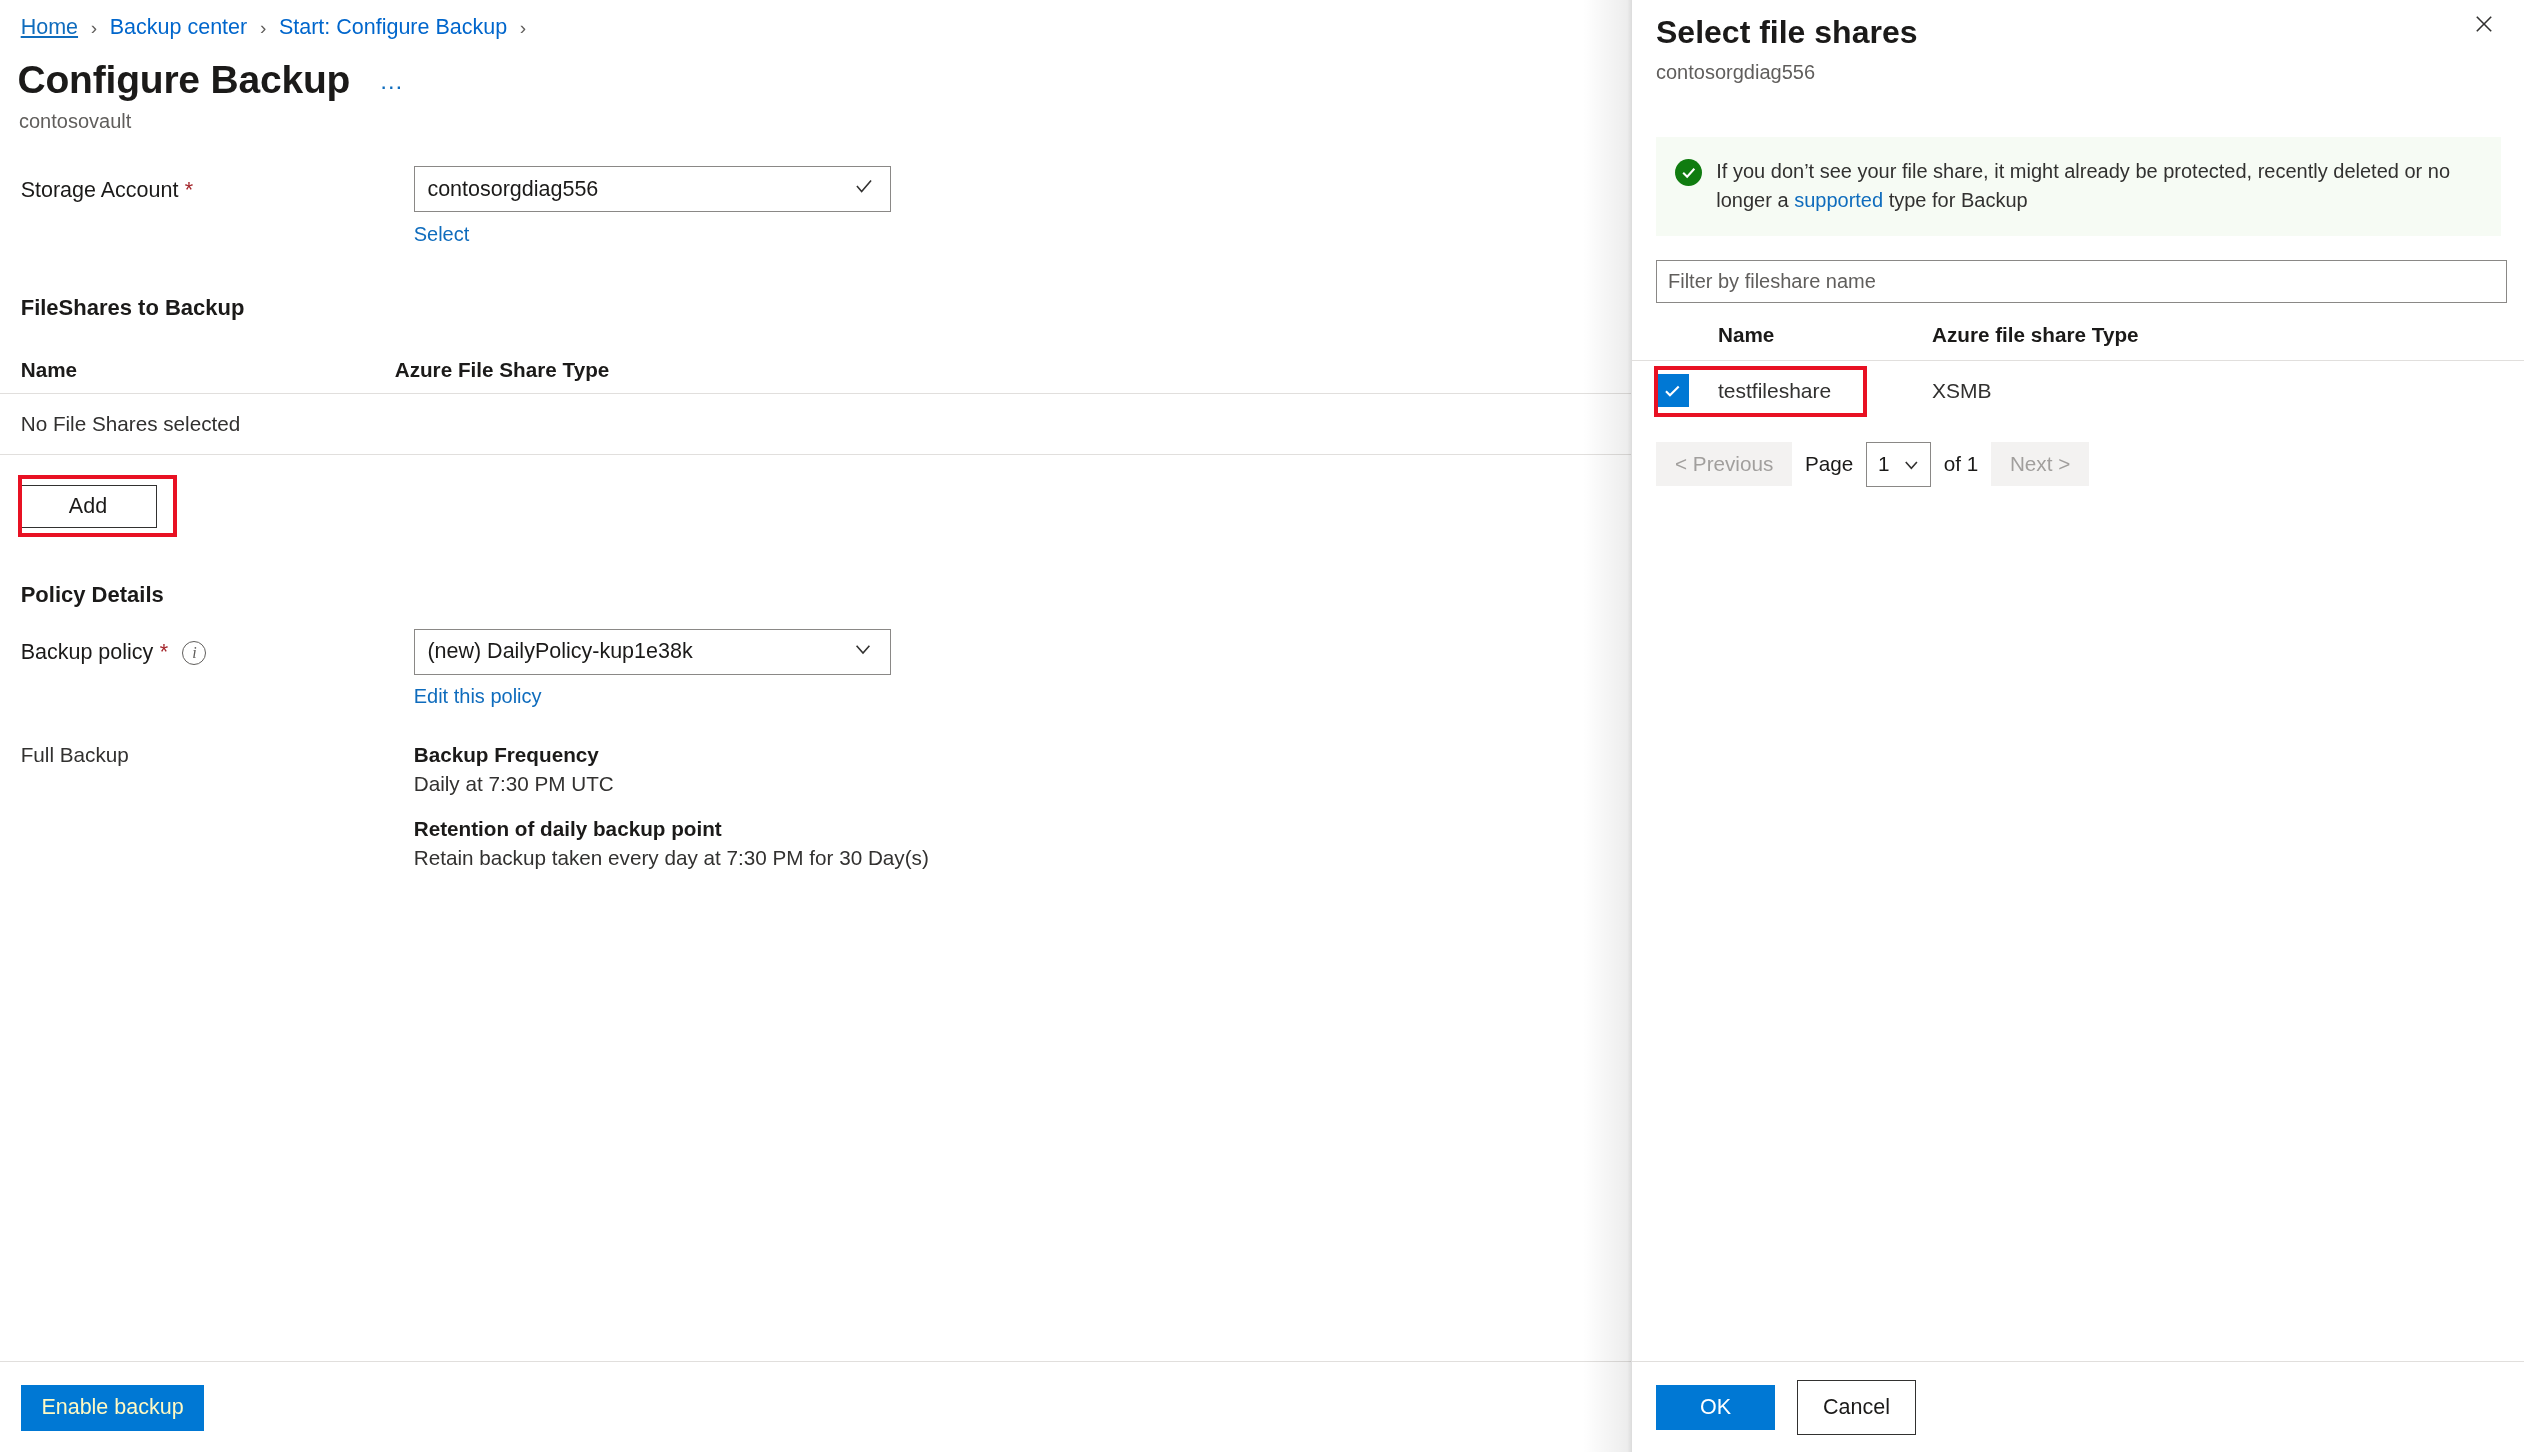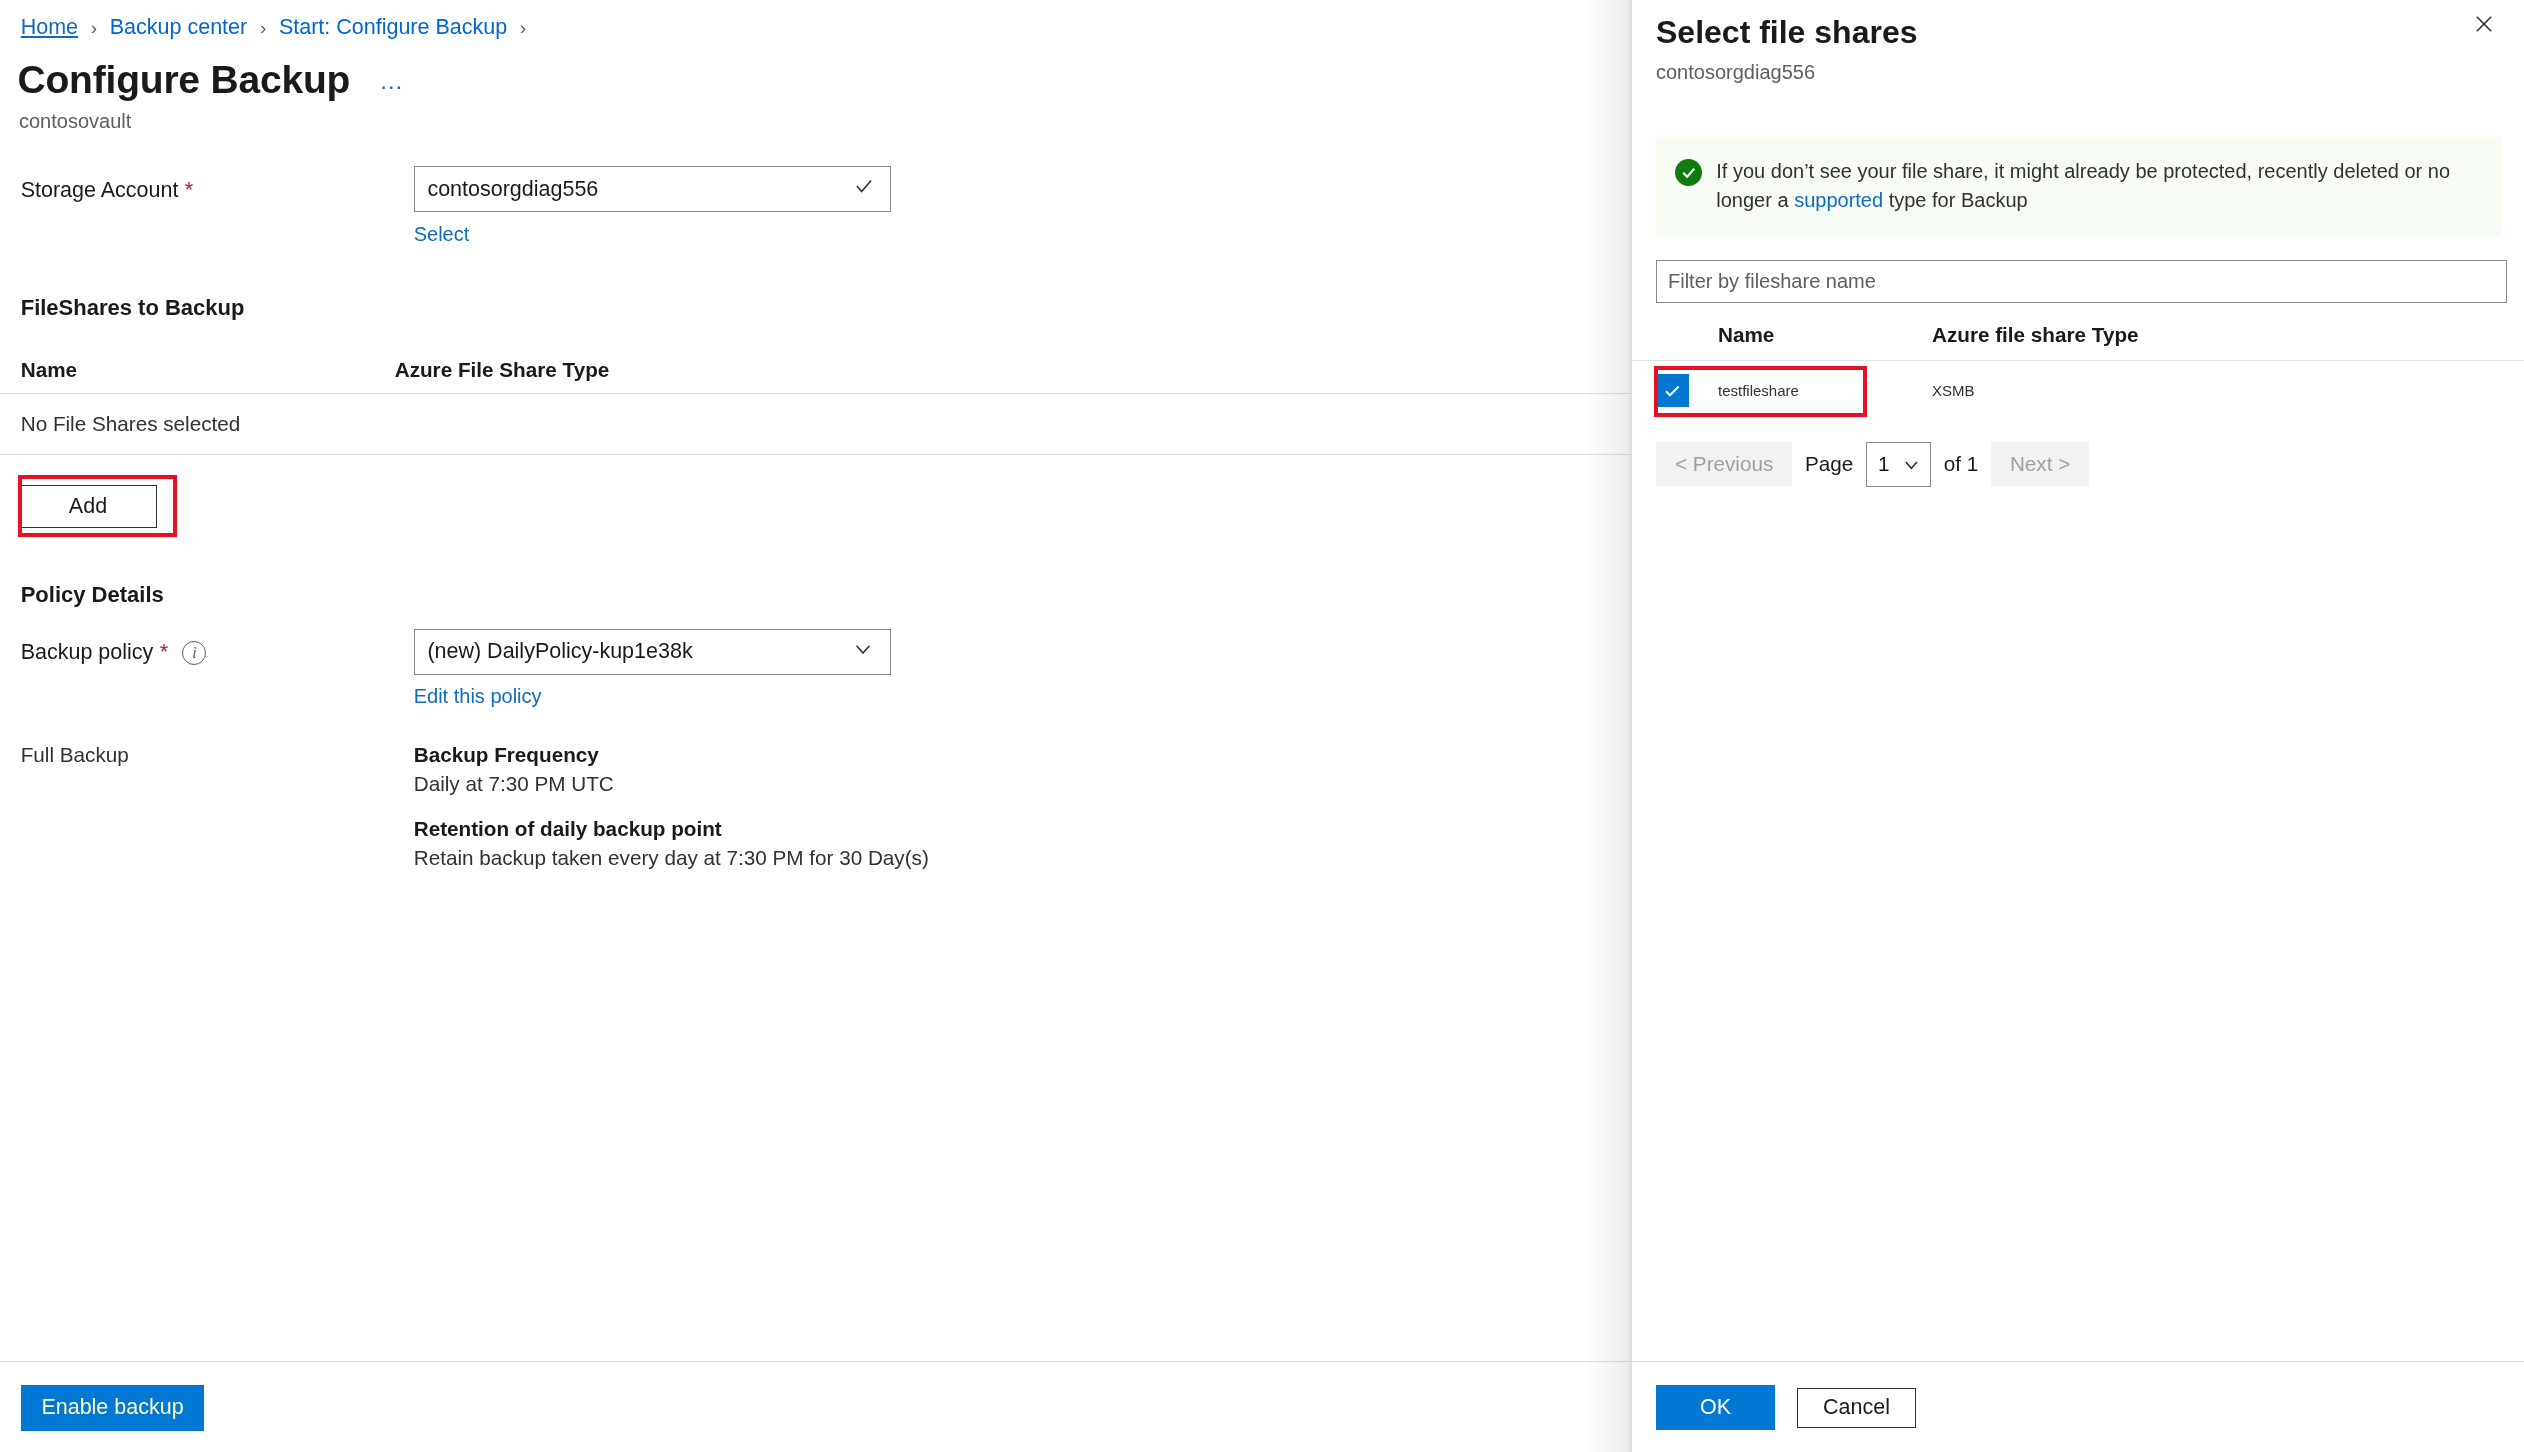--- a/index.html
+++ b/index.html
@@ -324,21 +324,21 @@
     margin-top: 8px;
   }
   .p-col-check { width: 33px; }
   .p-col-name { width: 243px; }
   #panel-row {
     display: flex;
     align-items: center;
     height: 60px;
     padding-left: 24px;
     border-top: 1.6px solid #e1dfdd;
-    font-size: 15px;
+    font-size: 21px;
     color: #323130;
     position: relative;
   }
   #row-highlight {
     position: absolute;
     left: 22px; top: 4.8px;
     width: 213px;
     height: 51px;
     border: 4px solid #e81123;
     box-sizing: border-box;
@@ -411,21 +411,21 @@
     font-size: 21.5px;
     font-family: "Liberation Sans", sans-serif;
     cursor: pointer;
   }
   #cancel-btn {
     margin-left: 22px;
     background: #ffffff;
     color: #1b1a19;
     border: 1.6px solid #323130;
     width: 119px;
-    height: 40px;
+    height: 55px;
     font-size: 21.5px;
     font-family: "Liberation Sans", sans-serif;
     cursor: pointer;
   }
 </style>
 </head>
 <body>
 
 <div id="left-blade">
 

